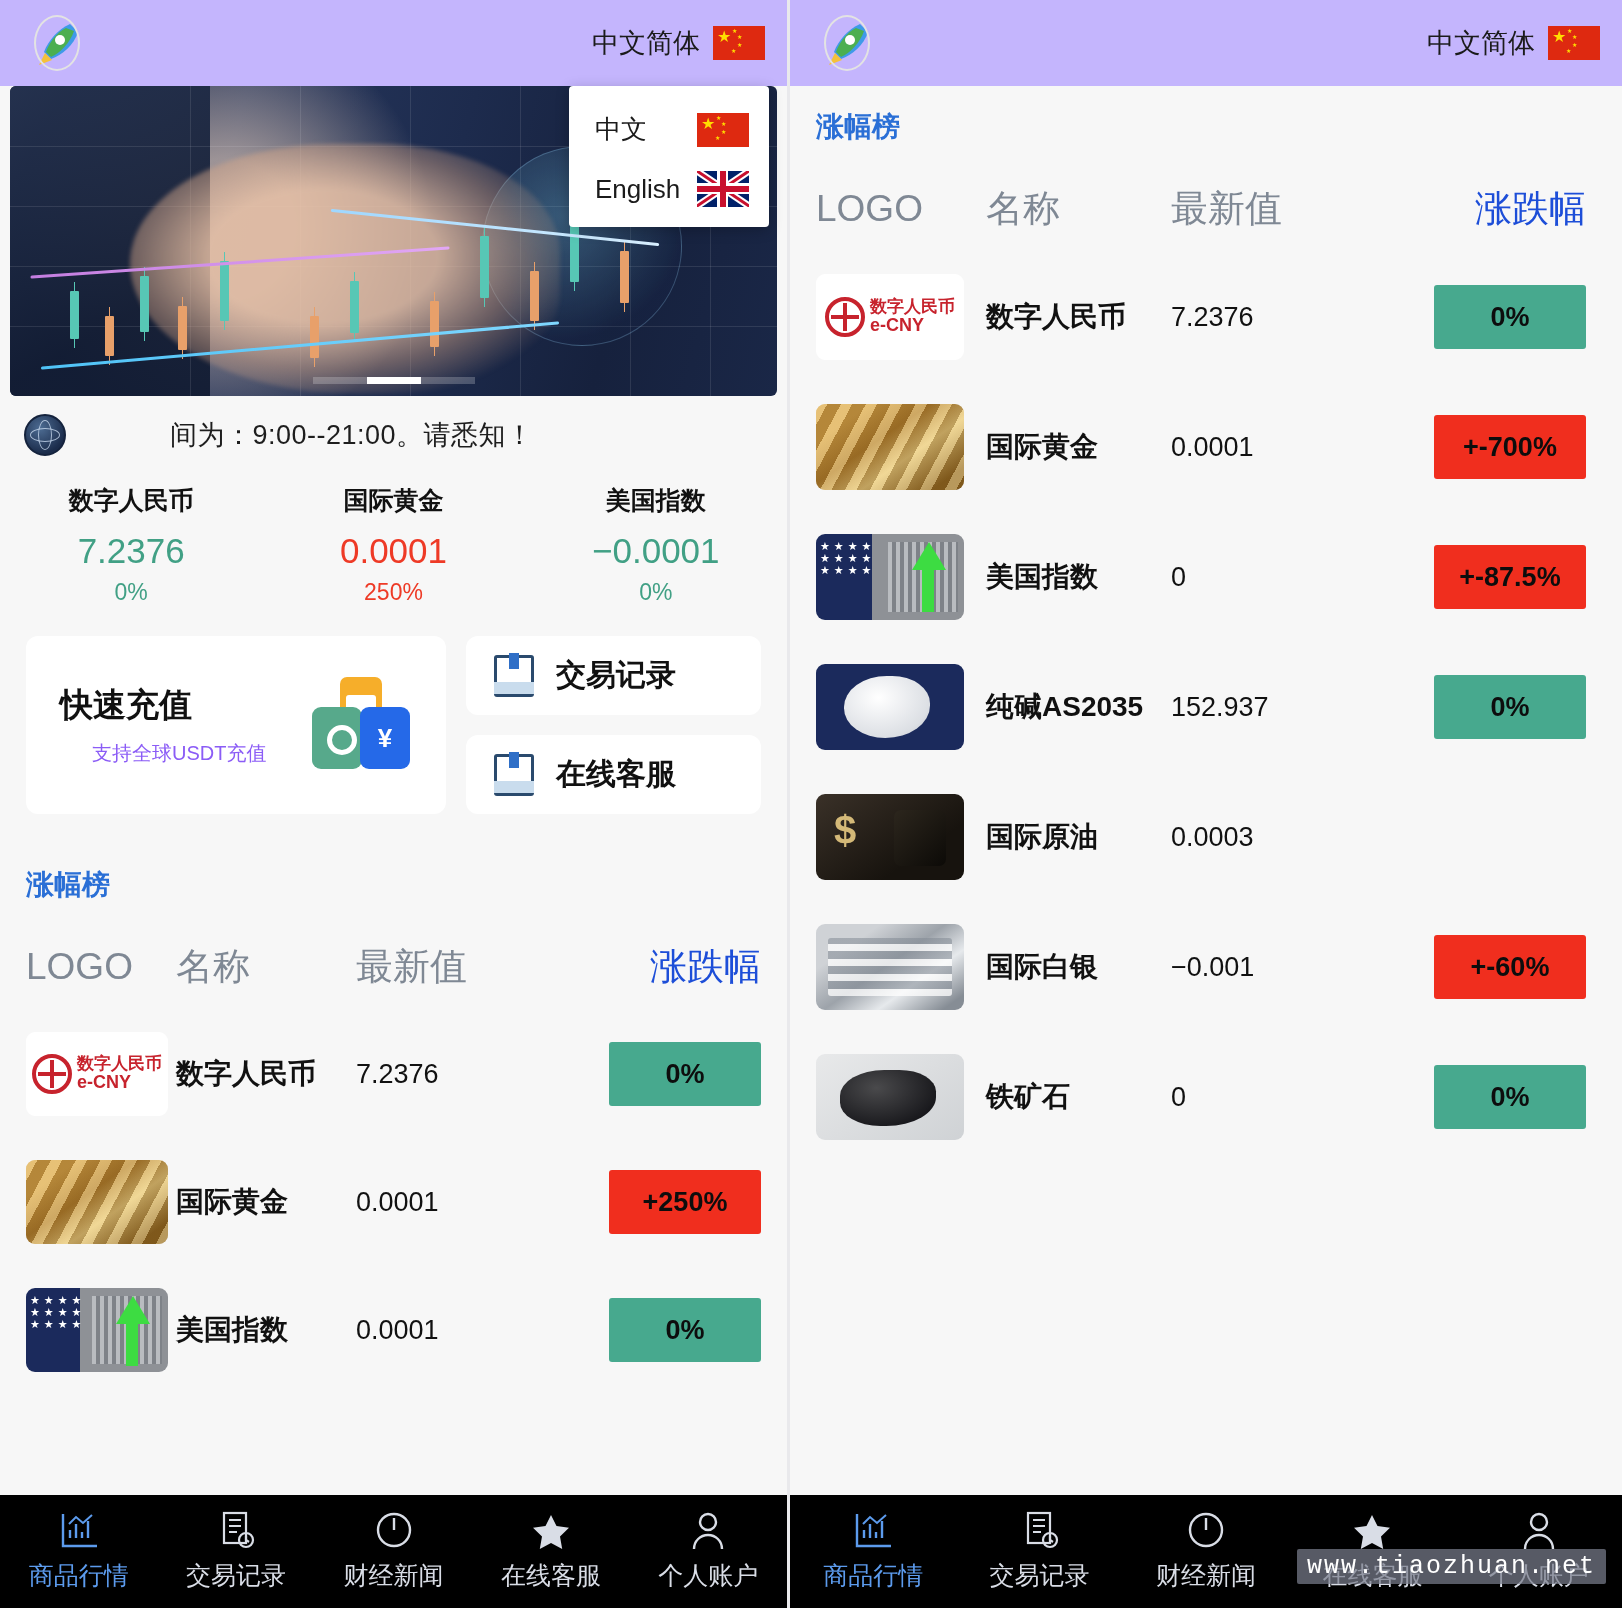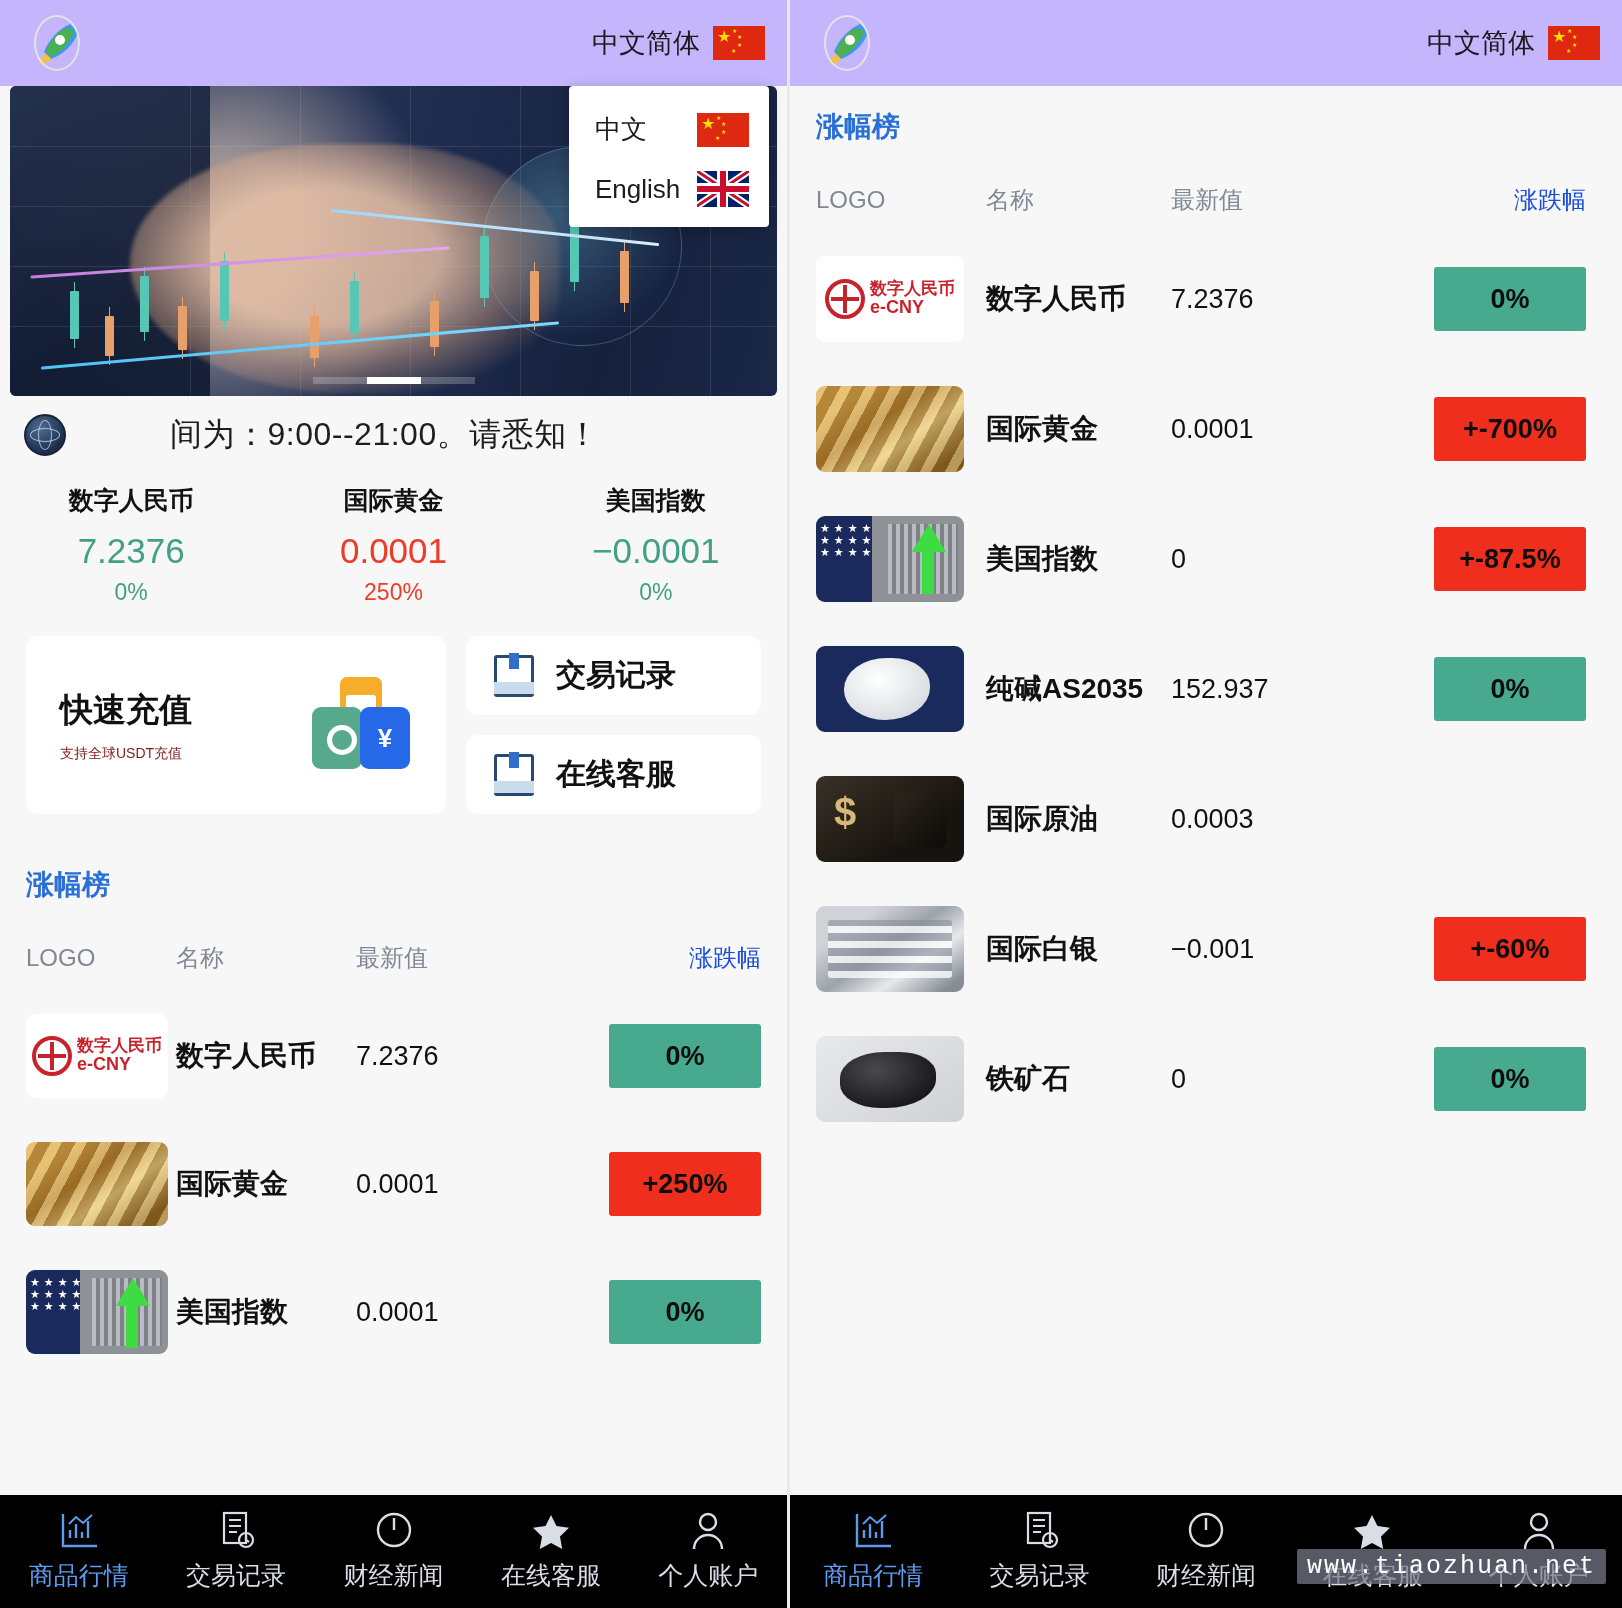--- a/index.html
+++ b/index.html
@@ -113,42 +113,42 @@
     width: 42px; height: 42px; border-radius: 50%; flex: 0 0 42px; position: relative;
     background: radial-gradient(circle at 38% 32%, #4d6c93, #1b2c4b 72%);
     border: 2px solid #15233d;
   }
   .notice-icon::before, .notice-icon::after {
     content: ""; position: absolute; border: 1px solid rgba(210,225,245,.75); border-radius: 50%;
   }
   .notice-icon::before { inset: 4px 12px; }
   .notice-icon::after  { inset: 12px 4px; }
   .notice-text {
-    font-size: 32px; color: #1e1e1e; white-space: nowrap;
+    font-size: 27px; color: #1e1e1e; white-space: nowrap;
     margin-left: 86px; letter-spacing: .5px;
   }
 
   
   .stats { display: flex; padding: 10px 0 22px 0; background: #f7f7f7; }
   .stat { flex: 1; text-align: center; }
   .stat .nm { font-size: 25px; color: #111; font-weight: 700; margin-bottom: 14px; }
   .stat .vl { font-size: 35px; margin-bottom: 8px; }
   .stat .pc { font-size: 23px; }
   .up   { color: #ee3a26; }
   .down { color: #41a085; }
 
   
   .actions { display: flex; gap: 20px; padding: 8px 26px 34px 26px; background: #f7f7f7; }
   .recharge {
     flex: 0 0 420px; height: 178px; background: #fff; border-radius: 12px;
     display: flex; align-items: center; justify-content: space-between;
     padding: 0 34px 0 34px;
   }
   .recharge .t1 { font-size: 33px; font-weight: 700; color: #111; margin-bottom: 12px; }
-  .recharge .t2 { font-size: 14px; color: #7f1d1d; }
+  .recharge .t2 { font-size: 20px; color: #8b5cf6; margin-left: 32px; }
   .pay-icons { position: relative; width: 110px; height: 96px; }
   .pay-icons .card-y {
     position: absolute; left: 38px; top: 0; width: 42px; height: 62px;
     background: #f6ae2a; border-radius: 7px;
   }
   .pay-icons .card-y::before {
     content: ""; position: absolute; left: 6px; top: 18px; right: 6px; height: 22px;
     background: #fff; border-radius: 3px;
   }
   .pay-icons .card-g {
@@ -179,21 +179,21 @@
   .sec-title {
     font-size: 28px; color: #2a6fd6; font-weight: 700;
     padding: 18px 26px 22px 26px; background: #f7f7f7;
   }
   .sec-title.right-top { padding-top: 22px; }
 
   
   .tbl { background: #f7f7f7; }
   .tbl-head {
     display: flex; align-items: center; padding: 16px 26px 18px 26px;
-    font-size: 24px; color: #7f8894; background: #f7f7f7;
+    font-size: 37px; color: #7f8894; background: #f7f7f7;
   }
   .tbl-row {
     display: flex; align-items: center; padding: 22px 26px; background: #f7f7f7;
   }
   .c-logo { flex: 0 0 150px; }
   .c-name { flex: 0 0 180px; }
   .c-val  { flex: 1; }
   .c-chg  { flex: 0 0 165px; display: flex; justify-content: flex-end; }
   .tbl-head .c-chg { color:#1d4ed8; }
 

